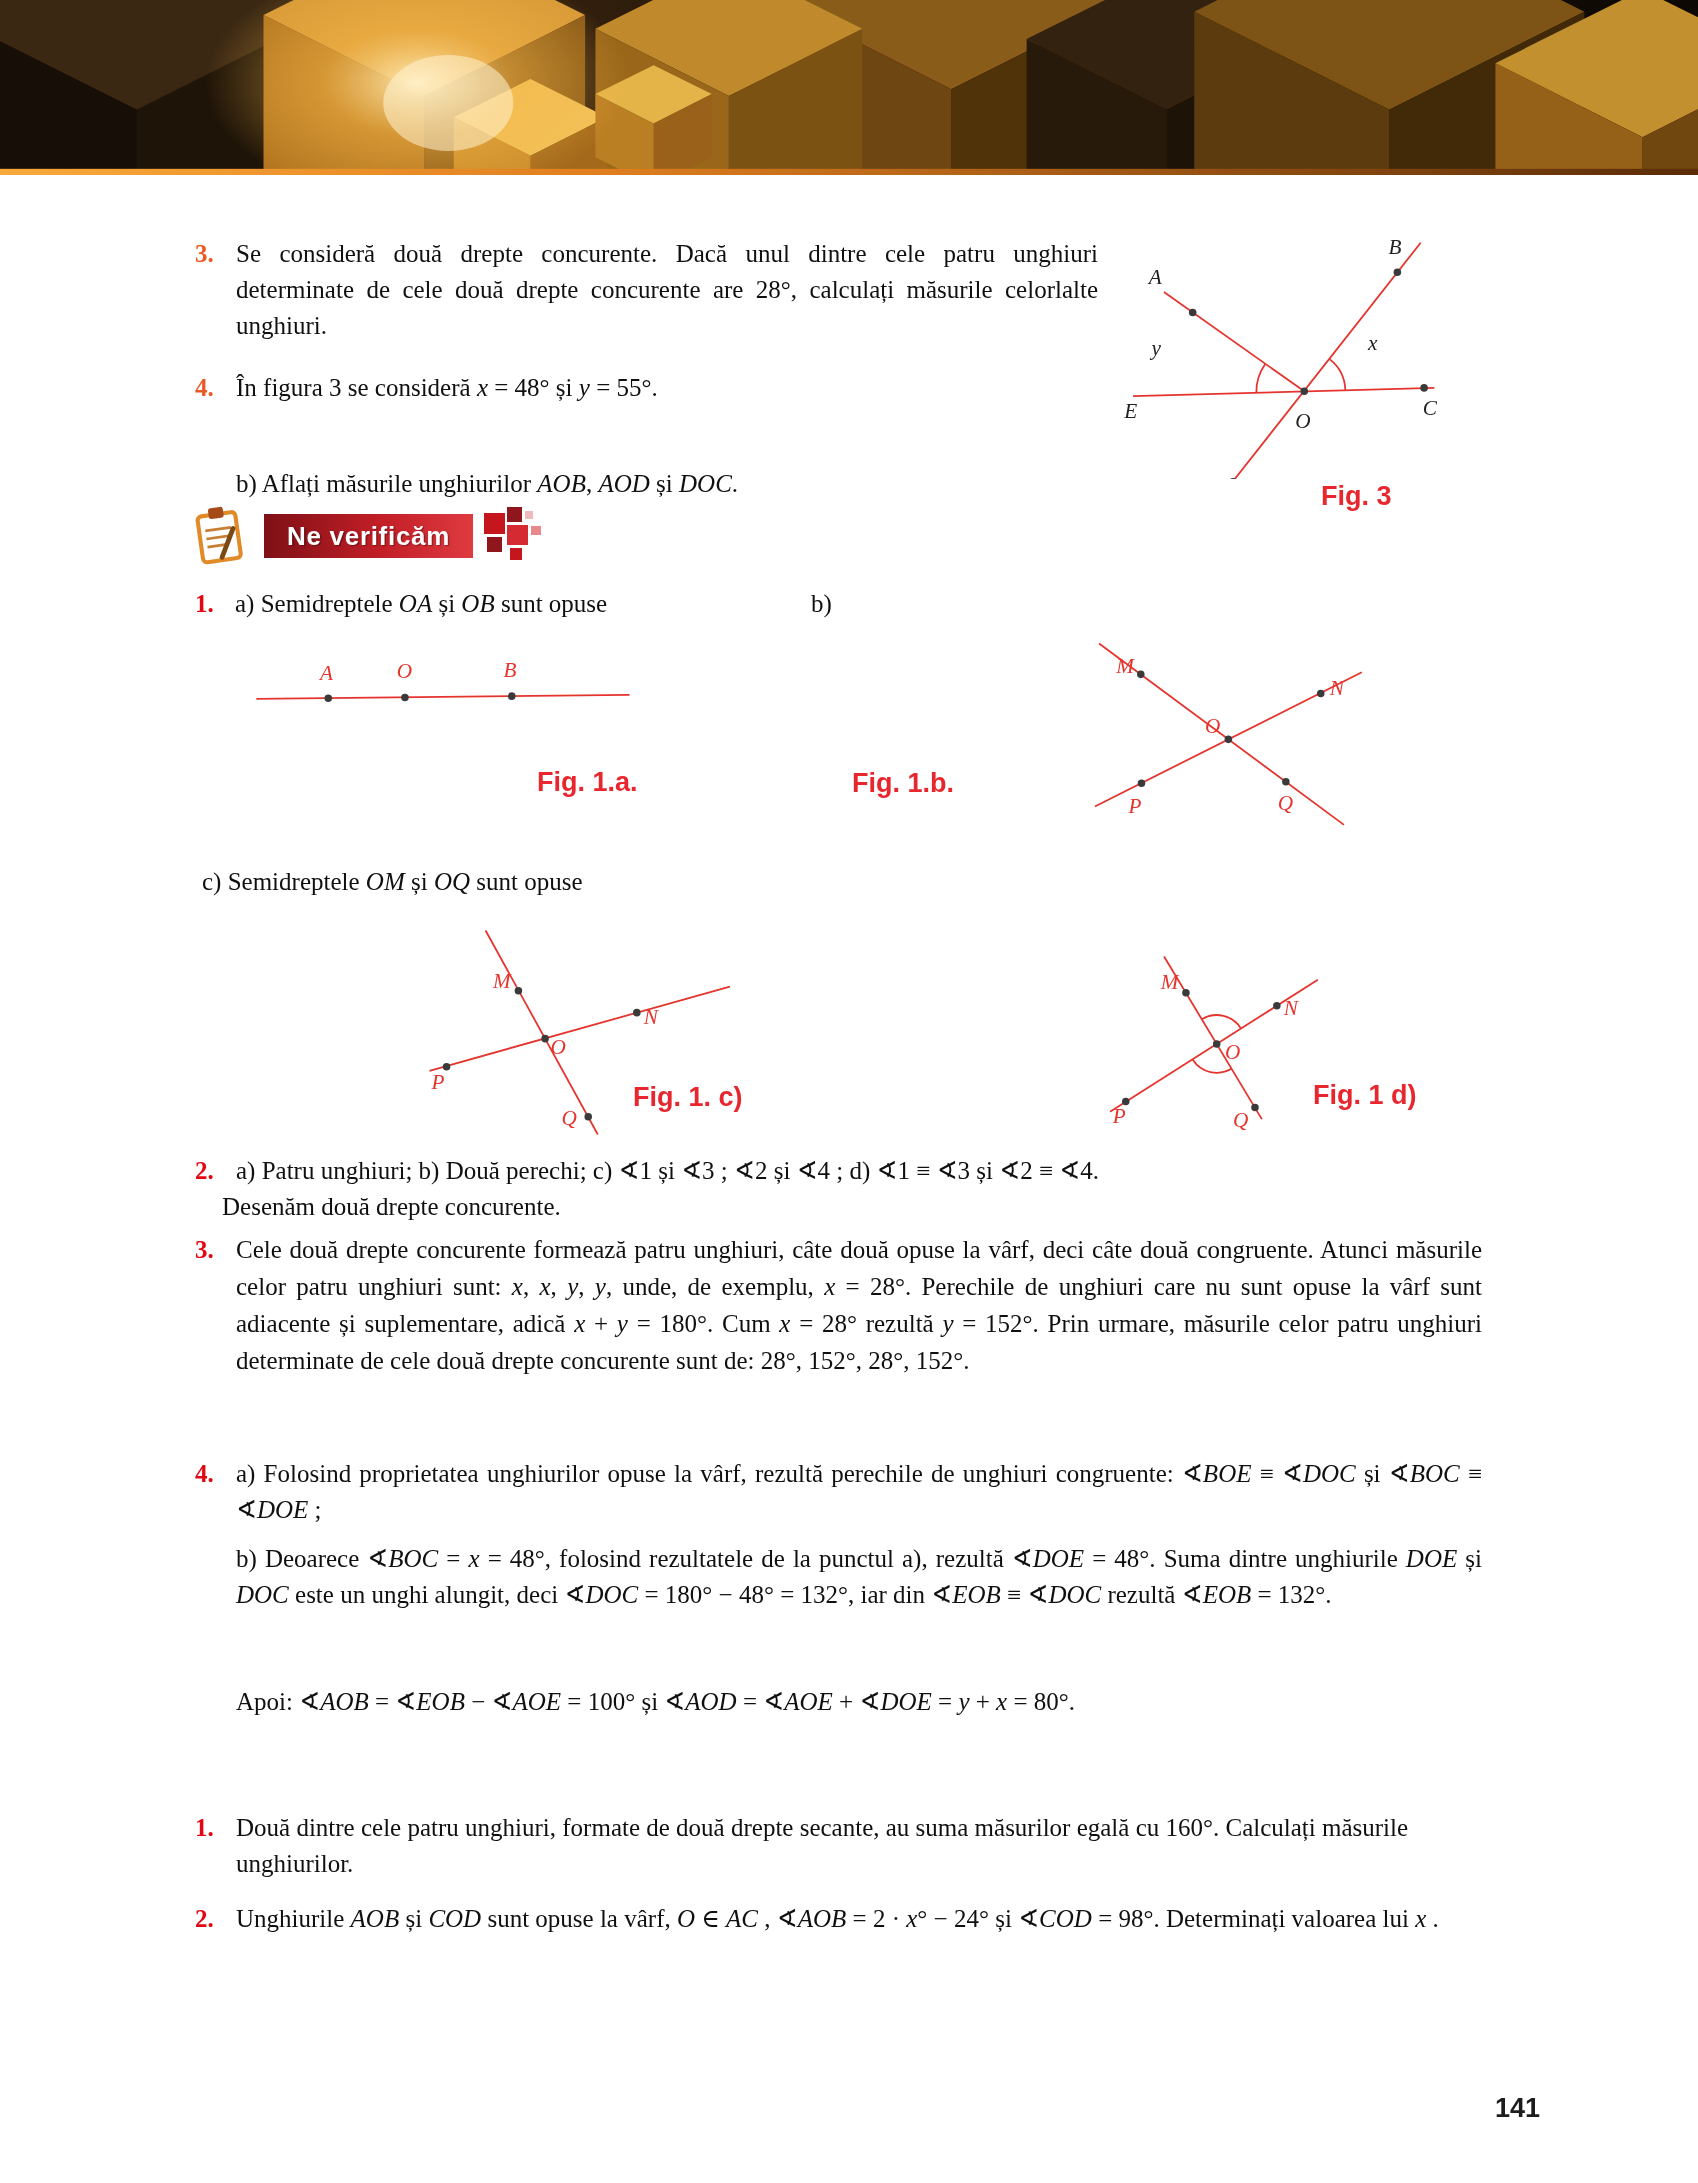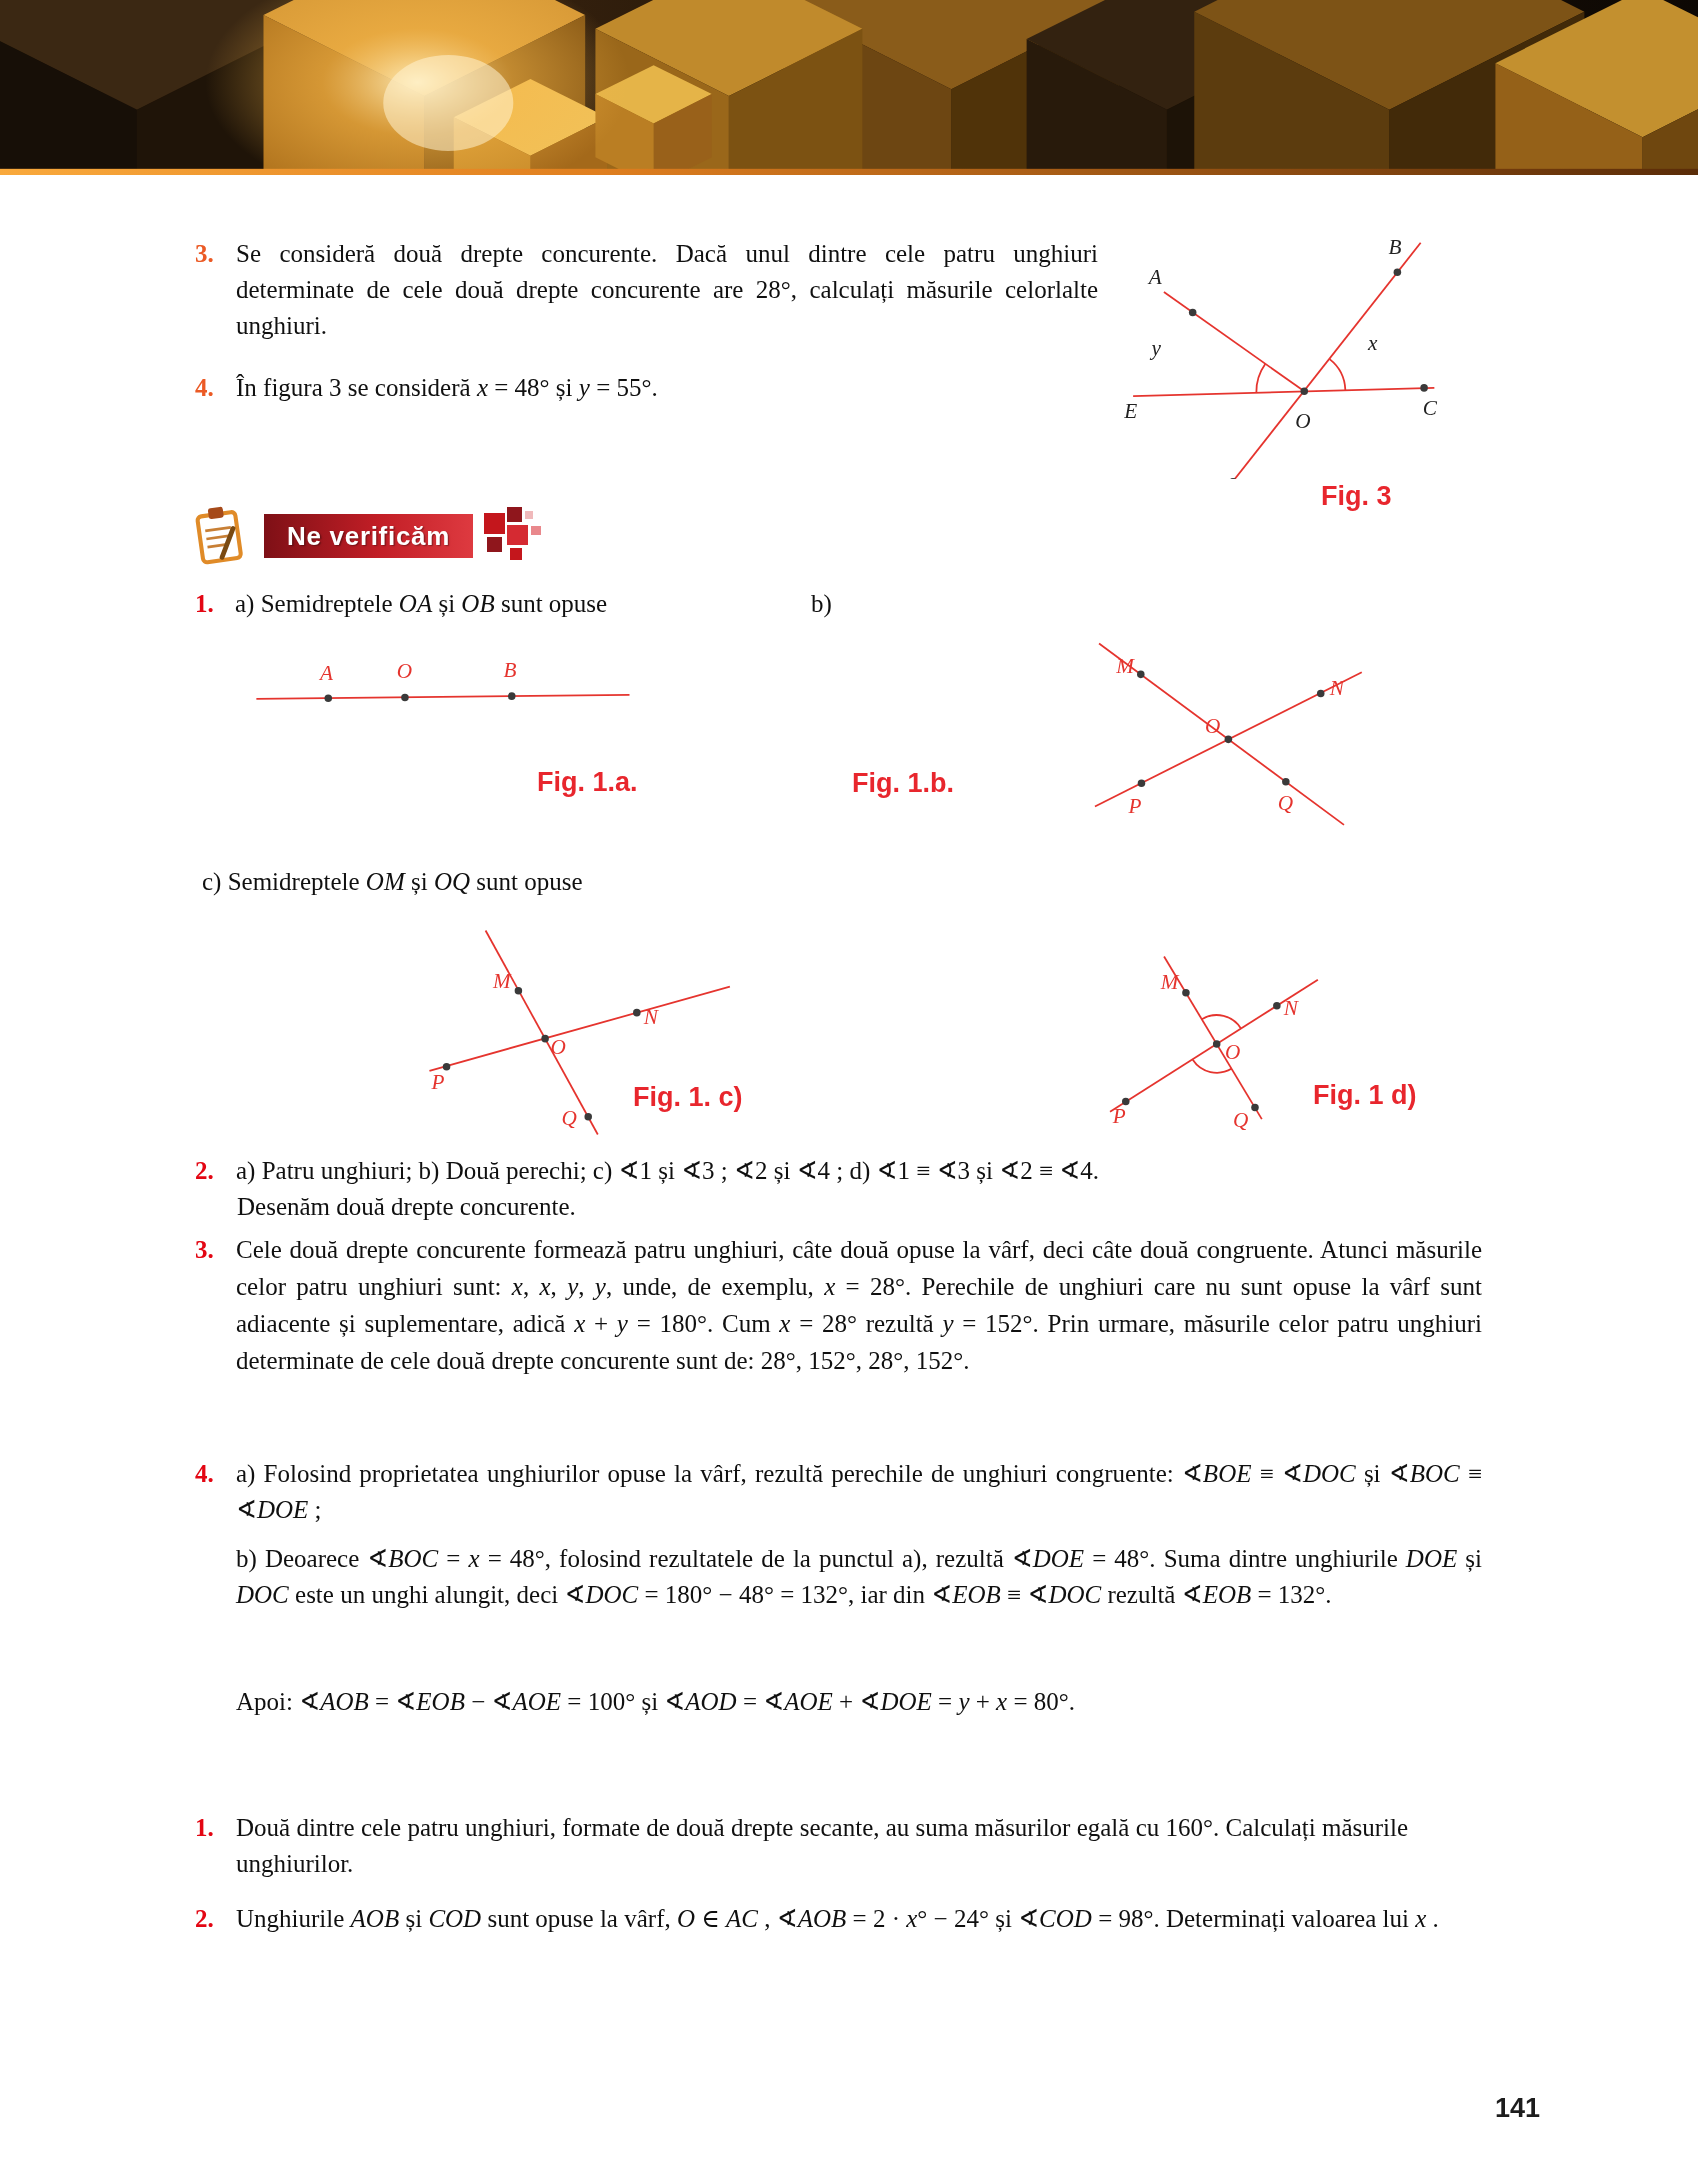--- a/index.html
+++ b/index.html
@@ -118,20 +118,21 @@
       <text x="368" y="176">x</text>
       <text x="52" y="184">y</text>
     </svg>
     <div class="fig-caption" style="left:205px;top:252px">Fig. 3</div>
   </div>
 
   <div class="abs body-text" style="left:195px;top:370px;width:903px">
     <span class="num orange abs" style="left:0;top:0">4.</span>
     <div style="margin-left:41px"><span>În figura 3 se consideră </span><span class="run-i">x</span><span> = 48° și </span><span class="run-i">y</span><span> = 55°.</span></div>
   </div>
+  <div class="abs body-text" style="left:236px;top:466px;width:862px"><span>b) Aflați măsurile unghiurilor </span><span class="run-i">AOB</span><span>, </span><span class="run-i">AOD</span><span> și </span><span class="run-i">DOC</span><span>.</span></div>
 
   <div class="banner" style="left:185px;top:505px">
     <div>
       <svg width="68" height="65" viewBox="0 0 100 95">
         <g transform="rotate(-8 50 48)">
           <rect x="22" y="16" width="56" height="68" rx="6" fill="#ffffff" stroke="#e08b28" stroke-width="6"></rect>
           <rect x="39" y="6" width="22" height="16" rx="4" fill="#a64a1a"></rect>
           <line x1="31" y1="38" x2="69" y2="38" stroke="#c87f35" stroke-width="4"></line>
           <line x1="31" y1="50" x2="69" y2="50" stroke="#c87f35" stroke-width="4"></line>
           <line x1="31" y1="62" x2="60" y2="62" stroke="#c87f35" stroke-width="4"></line>
@@ -231,21 +232,21 @@
       <text x="250" y="212">O</text>
       <text x="86" y="306">P</text>
       <text x="262" y="312">Q</text>
     </svg>
     <div class="fig-caption" style="left:259px;top:166px">Fig. 1 d)</div>
   </div>
 
   <div class="abs body-text" style="left:195px;top:1153px;width:1287px">
     <span class="num red abs" style="left:0;top:0">2.</span>
     <div style="margin-left:41px">a) Patru unghiuri; b) Două perechi; c) ∢1 și ∢3 ; ∢2 și ∢4 ; d) ∢1 ≡ ∢3 și ∢2 ≡ ∢4.</div>
-    <div style="margin-left:42px">Desenăm două drepte concurente.</div>
+    <div style="margin-left:27px">Desenăm două drepte concurente.</div>
   </div>
 
   <div class="abs body-text" style="left:195px;top:1231px;width:1287px;line-height:37px">
     <span class="num red abs" style="left:0;top:0">3.</span>
     <div class="just" style="margin-left:41px"><span>Cele două drepte concurente formează patru unghiuri, câte două opuse la vârf, deci câte două congruente. Atunci măsurile celor patru unghiuri sunt: </span><span class="run-i">x</span><span>, </span><span class="run-i">x</span><span>, </span><span class="run-i">y</span><span>, </span><span class="run-i">y</span><span>, unde, de exemplu, </span><span class="run-i">x</span><span> = 28°. Perechile de unghiuri care nu sunt opuse la vârf sunt adiacente și suplementare, adică </span><span class="run-i">x</span><span> + </span><span class="run-i">y</span><span> = 180°. Cum </span><span class="run-i">x</span><span> = 28° rezultă </span><span class="run-i">y</span><span> = 152°. Prin urmare, măsurile celor patru unghiuri determinate de cele două drepte concurente sunt de: 28°, 152°, 28°, 152°.</span></div>
   </div>
 
   <div class="abs body-text" style="left:195px;top:1456px;width:1287px">
     <span class="num red abs" style="left:0;top:0">4.</span>
     <div class="just" style="margin-left:41px"><span>a) Folosind proprietatea unghiurilor opuse la vârf, rezultă perechile de unghiuri congruente: ∢</span><span class="run-i">BOE</span><span> ≡ ∢</span><span class="run-i">DOC</span><span> și ∢</span><span class="run-i">BOC</span><span> ≡ ∢</span><span class="run-i">DOE</span><span> ;</span></div>

